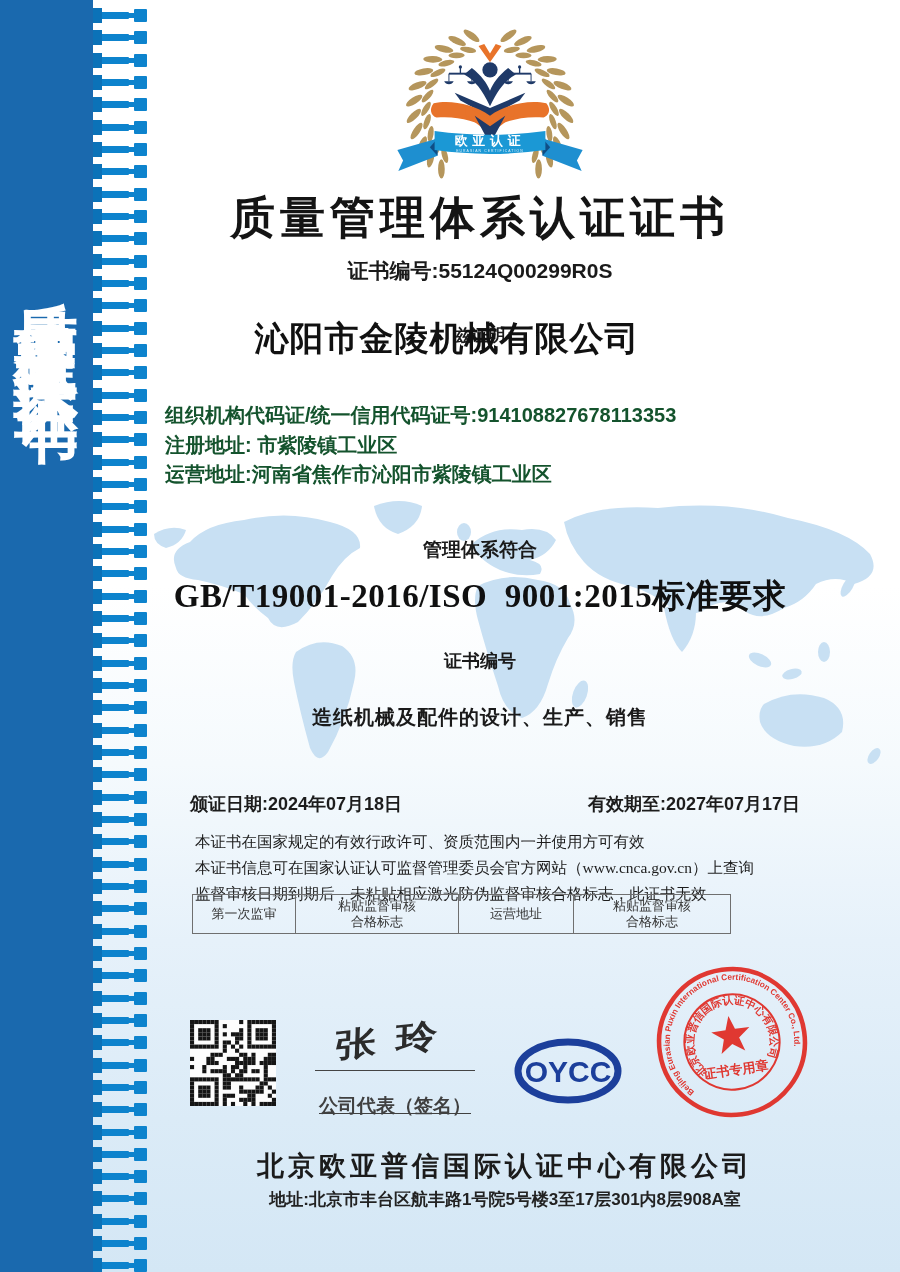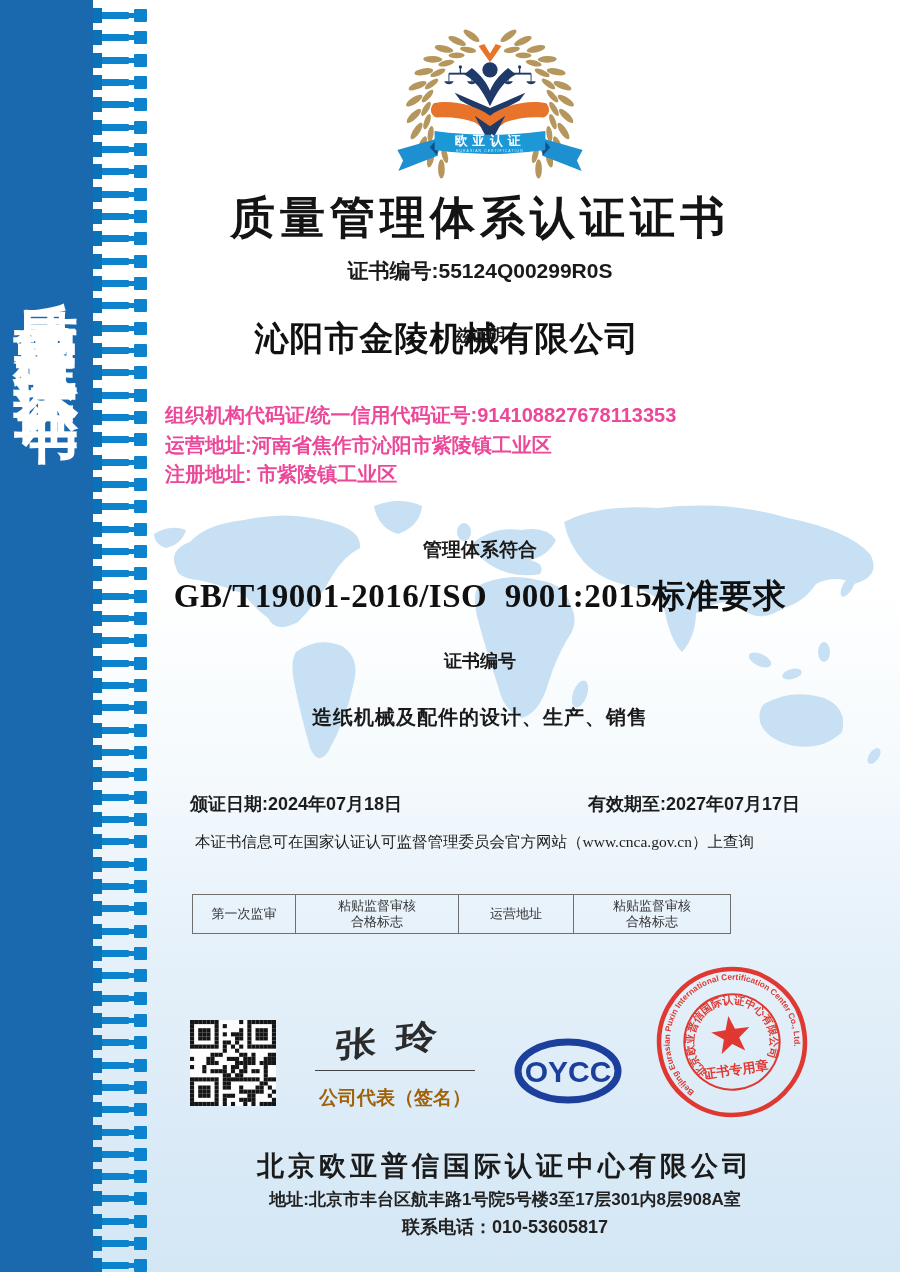--- a/index.html
+++ b/index.html
@@ -25,40 +25,40 @@
   
   .map{position:absolute;left:148px;top:490px;width:760px;height:300px;z-index:1;}
   
   .center-col{position:absolute;left:80px;right:20px;text-align:center;z-index:2;}
   .company-col{position:absolute;left:0;right:6px;text-align:center;z-index:2;}
   .footer-col{position:absolute;left:110px;right:0;text-align:center;z-index:2;}
   .main-title{font-size:45px;font-weight:900;letter-spacing:5px;color:#141414;}
   .cert-no{font-size:21px;font-weight:700;color:#1a1a1a;}
   .hereby{font-size:17px;font-weight:700;margin-top:32px;}
   .company-name{font-family:"Liberation Serif","DejaVu Serif",serif;font-size:34px;font-weight:700;letter-spacing:1px;color:#111;}
-  .org-block{position:absolute;left:165px;top:401px;text-align:left;z-index:2;font-size:20px;font-weight:700;line-height:29.5px;color:#ec4899;}
+  .org-block{position:absolute;left:165px;top:401px;text-align:left;z-index:2;font-size:20px;font-weight:700;line-height:29.5px;color:#14532d;}
   .conform-label{font-size:19px;font-weight:700;}
   .standard-name{font-family:"Liberation Serif","DejaVu Serif",serif;font-size:33px;font-weight:700;letter-spacing:0.5px;color:#101010;white-space:pre;}
   .scope-label{font-size:18px;font-weight:700;}
   .scope-text{font-size:20px;font-weight:600;letter-spacing:1px;}
   .date-line{position:absolute;top:792px;font-size:18px;font-weight:600;z-index:2;color:#1c1c1c;}
   .legal{position:absolute;left:195px;top:829px;text-align:left;z-index:2;
     font-family:"Liberation Serif","DejaVu Serif",serif;font-size:15.5px;line-height:26px;color:#1d1d1d;}
   .audit-table{position:absolute;left:192px;top:894px;border-collapse:collapse;z-index:2;
     font-family:"Liberation Serif","DejaVu Serif",serif;font-size:13px;color:#333;}
   .audit-table td{border:1px solid #6f6f6f;text-align:center;vertical-align:middle;height:38px;
     white-space:pre-line;line-height:1.25;padding:0 4px;background:transparent;}
   .audit-table td.c1{width:94px;} .audit-table td.c2{width:154px;}
   .audit-table td.c3{width:106px;} .audit-table td.c4{width:148px;}
   #qr{position:absolute;left:190px;top:1020px;width:86px;height:86px;z-index:2;}
   .sig-block{position:absolute;left:302px;top:1018px;width:186px;text-align:center;z-index:2;}
   .sig-name{font-family:"Liberation Serif","DejaVu Serif",serif;font-size:33px;font-weight:700;color:#2b2b2b;
     height:52px;letter-spacing:16px;transform:rotate(-6deg) skewX(-8deg) scaleX(1.25);transform-origin:center bottom;}
   .sig-line{border-top:1.5px solid #444;width:160px;margin:0 auto;}
-  .sig-label{font-family:"Liberation Serif","DejaVu Serif",serif;font-size:19px;font-weight:700;margin-top:14px;color:#a16207;}
+  .sig-label{font-family:"Liberation Serif","DejaVu Serif",serif;font-size:19px;font-weight:700;margin-top:22px;color:#404040;text-decoration:underline;}
   #oycc{position:absolute;left:512px;top:1036px;width:112px;height:70px;z-index:2;}
   #seal{position:absolute;left:651px;top:961px;width:162px;height:162px;z-index:3;}
   #logo{position:absolute;left:373px;top:24px;width:234px;height:170px;z-index:2;}
   .footer-company{font-size:27px;font-weight:700;letter-spacing:4px;color:#1b1b1b;}
   .footer-address{font-size:17px;font-weight:600;color:#222;}
   .footer-contact{display:flex;justify-content:center;gap:58px;font-size:18px;font-weight:600;color:#222;}
 </style>
 </head>
 <body>
 
@@ -400,34 +400,36 @@
   </g>
 </svg>
 
 <div class="center-col main-title" style="top:188px">质量管理体系认证证书</div>
 <div class="center-col cert-no" style="top:257px">证书编号:55124Q00299R0S</div>
 <div class="center-col hereby" style="top:292px">兹证明</div>
 <div class="company-col company-name" style="top:316px">沁阳市金陵机械有限公司</div>
 
 <div class="org-block">
   <div>组织机构代码证/统一信用代码证号:914108827678113353</div>
+  <div>注册地址: 市紫陵镇工业区</div>
   <div>运营地址:河南省焦作市沁阳市紫陵镇工业区</div>
-  <div>注册地址: 市紫陵镇工业区</div>
 </div>
 
 <div class="center-col conform-label" style="top:537px">管理体系符合</div>
 <div class="center-col standard-name" style="top:574px">GB/T19001-2016/ISO  9001:2015标准要求</div>
 <div class="center-col scope-label" style="top:649px">证书编号</div>
 <div class="center-col scope-text" style="top:704px">造纸机械及配件的设计、生产、销售</div>
 
 <div class="date-line" style="left:190px">颁证日期:2024年07月18日</div>
 <div class="date-line" style="right:100px">有效期至:2027年07月17日</div>
 
 <div class="legal">
+  <div>本证书在国家规定的有效行政许可、资质范围内一并使用方可有效</div>
   <div>本证书信息可在国家认证认可监督管理委员会官方网站（www.cnca.gov.cn）上查询</div>
+  <div>监督审核日期到期后，未粘贴相应激光防伪监督审核合格标志，此证书无效</div>
 </div>
 
 <table class="audit-table">
   <tbody>
       <tr>
     <td class="c1">第一次监审</td>
     <td class="c2">粘贴监督审核
 合格标志</td>
     <td class="c3">运营地址</td>
     <td class="c4">粘贴监督审核
@@ -684,14 +686,13 @@
       <textPath href="#sealArcInner">北京欧亚普信国际认证中心有限公司</textPath>
     </text>
     <polygon points="80,54 84.7,67.5 99,67.8 87.6,76.5 91.8,90.2 80,82 68.2,90.2 72.4,76.5 61,67.8 75.3,67.5" fill="#e02b23"></polygon>
     <text x="80" y="112" text-anchor="middle" font-size="13" font-weight="bold" fill="#e02b23" font-family="Liberation Serif, serif">证书专用章</text>
   </g>
 </svg>
 
 <div class="footer-col footer-company" style="top:1148px">北京欧亚普信国际认证中心有限公司</div>
 <div class="footer-col footer-address" style="top:1188px">地址:北京市丰台区航丰路1号院5号楼3至17层301内8层908A室</div>
 <div class="footer-col footer-contact" style="top:1215px">
-  <span>联系电话：010-53605817</span>
 </div>
 
 </body></html>

